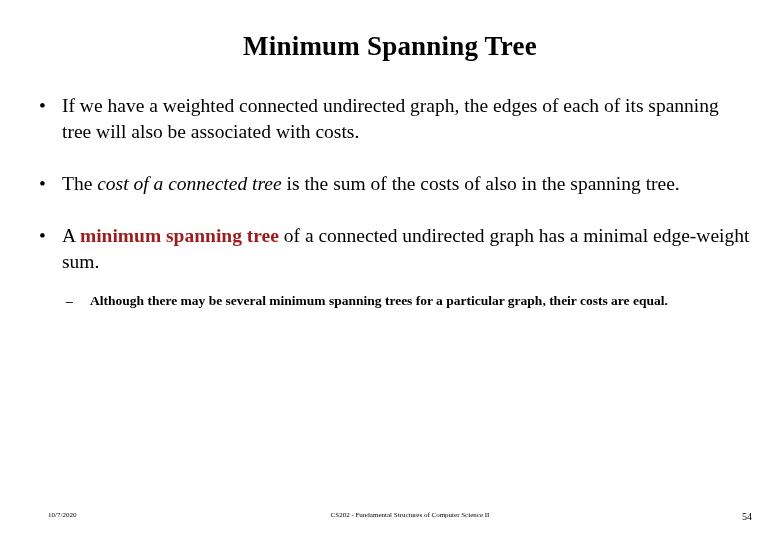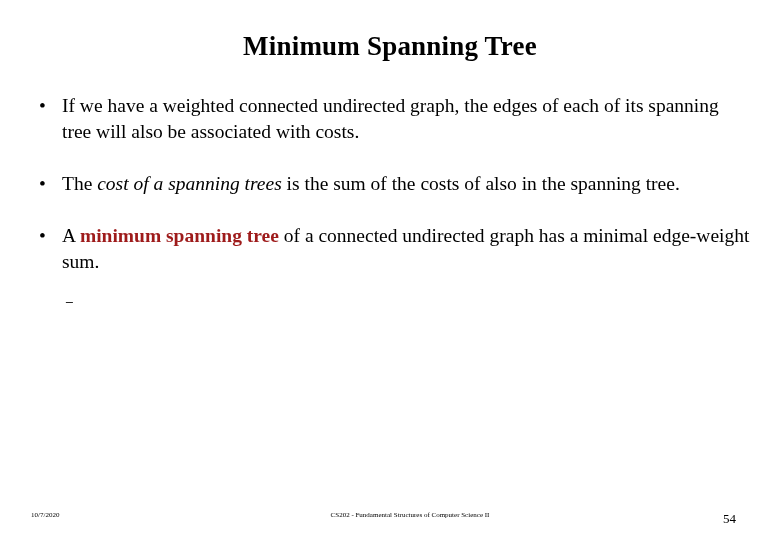--- a/index.html
+++ b/index.html
@@ -78,76 +78,77 @@
   .subbullet .marker {
     position: absolute;
     left: 4px;
     top: 0;
     font-weight: normal;
     font-size: 13.5px;
     line-height: 1.42;
   }
   .footer-date {
     position: absolute;
-    left: 31px;
+    left: 48px;
     top: 511px;
     font-size: 7px;
     color: #000000;
     white-space: nowrap;
   }
   .footer-center {
     position: absolute;
     left: 0;
     top: 511px;
     width: 780px;
     text-align: center;
     font-size: 7px;
     color: #000000;
     white-space: nowrap;
     margin-left: 20px;
   }
   .footer-page {
     position: absolute;
-    right: 44px;
+    right: 28px;
     top: 511px;
-    font-size: 13px;
+    font-size: 10px;
     color: #000000;
     white-space: nowrap;
   }
 </style>
 </head>
 <body>
 
 <div class="slide">
 
   <div class="slide-title">Minimum Spanning Tree</div>
 
   <div class="body-area">
 
     <div class="bullet">
       <span class="marker">•</span>
       <span class="bullet-text">If we have  a weighted connected undirected graph, the edges of each of its spanning tree will also be associated with costs.</span>
     </div>
 
     <div class="bullet">
       <span class="marker">•</span>
-      <span class="bullet-text"><span>The </span><span class="ital">cost of a spanning trees</span><span> is the sum of the costs of also in the spanning tree.</span></span>
+      <span class="bullet-text"><span>The </span><span class="ital">cost of a connected tree</span><span> is the sum of the costs of also in the spanning tree.</span></span>
     </div>
 
     <div class="bullet">
       <span class="marker">•</span>
       <span class="bullet-text"><span>A </span><span class="redbold">minimum spanning tree</span><span> of a connected undirected graph has a minimal edge-weight sum.</span></span>
     </div>
 
     <div class="subbullets">
       <div class="subbullet">
         <span class="marker">–</span>
       </div>
       <div class="subbullet">
         <span class="marker">–</span>
+        <span>Although there may be several minimum spanning trees for a particular graph, their costs are equal.</span>
       </div>
     </div>
 
   </div>
 
   <div class="footer-date">10/7/2020</div>
 
   <div class="footer-center">CS202 - Fundamental Structures of Computer Science II</div>
 
   <div class="footer-page">54</div>

